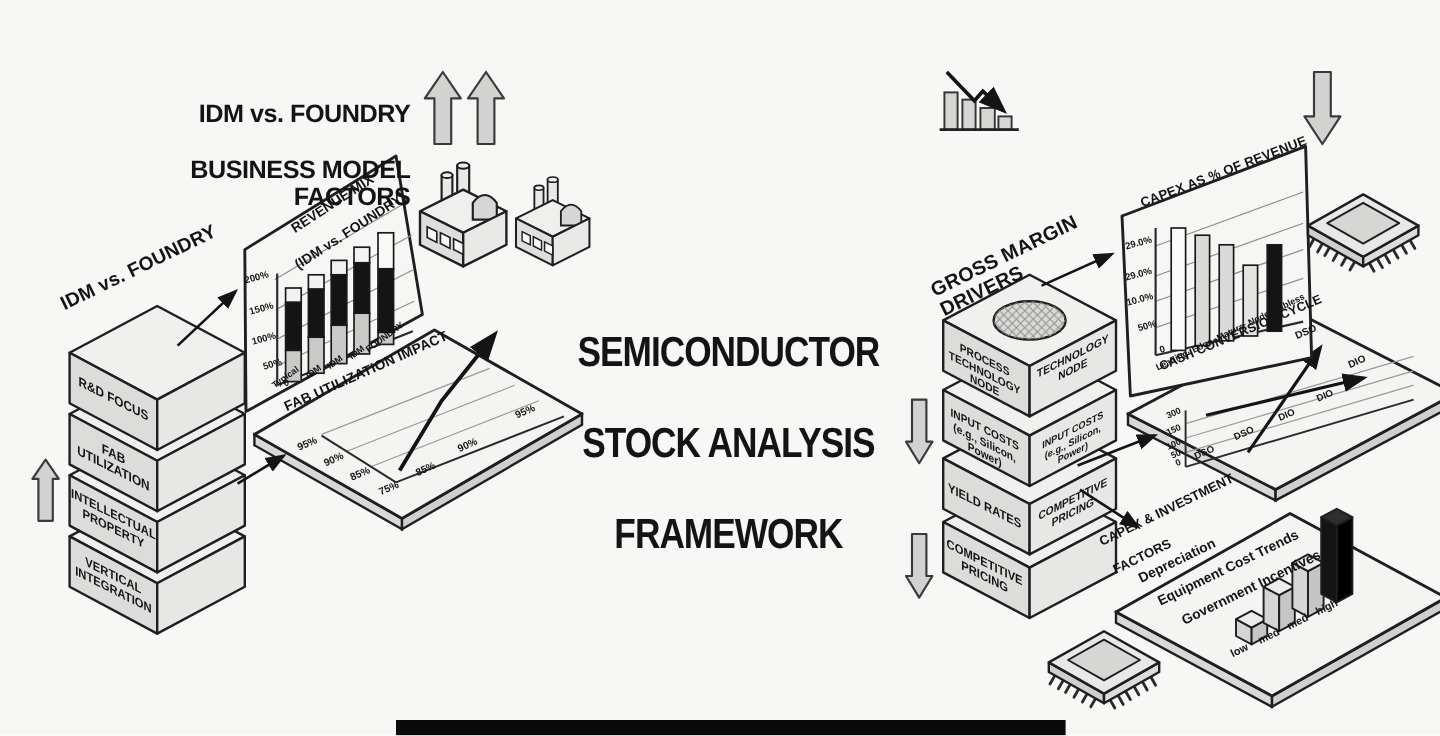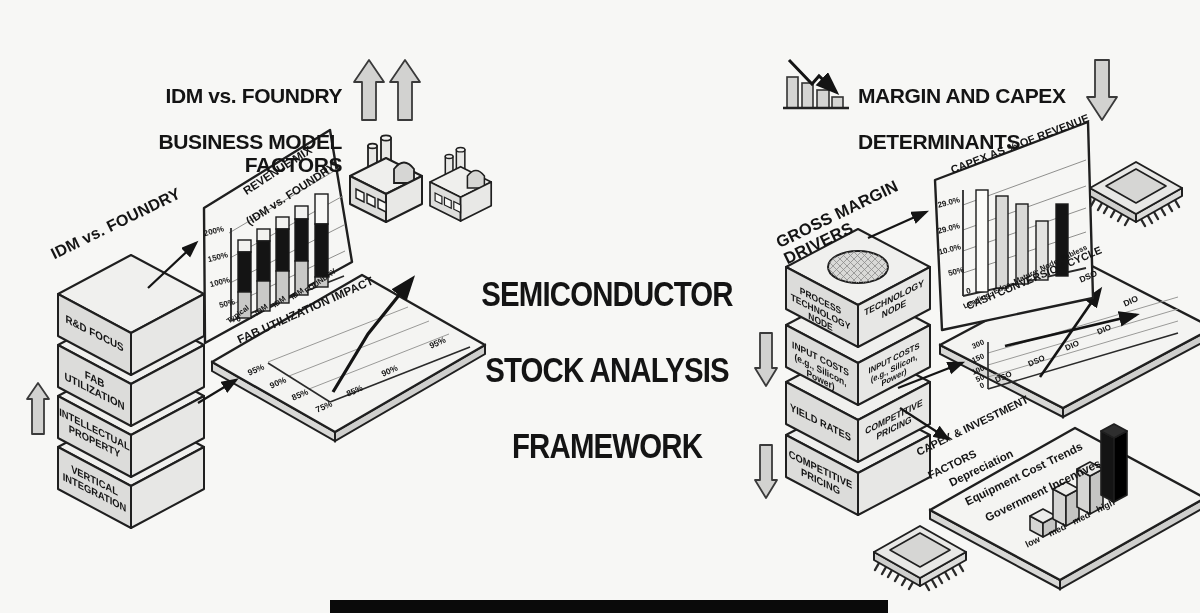--- a/index.html
+++ b/index.html
@@ -221,24 +221,20 @@
   </g>
 
   <rect x="330" y="600" width="558" height="13" fill="#0a0a0a"></rect>
 </svg>
 
 <div class="t b" style="left:70px;top:61px;width:272px;text-align:right;font-size:21px;line-height:23px;letter-spacing:-0.4px;">
   <div>IDM vs. FOUNDRY</div>
   <div>BUSINESS MODEL FACTORS</div>
 </div>
 
-<div class="t b" style="left:858px;top:61px;width:270px;font-size:21px;line-height:23px;letter-spacing:-0.4px;">
-  <div>MARGIN AND CAPEX</div>
-  <div>DETERMINANTS</div>
-</div>
 
 <div class="t b" style="left:450px;top:237px;width:314px;text-align:center;font-size:35px;line-height:38px;letter-spacing:-1px;transform:scaleX(0.84);transform-origin:50% 0;">
   <div>SEMICONDUCTOR</div>
   <div>STOCK ANALYSIS</div>
   <div>FRAMEWORK</div>
 </div>
 
 <div class="t b" style="left:52px;top:246px;width:150px;font-size:16px;transform:rotate(-26deg);transform-origin:0 50%;letter-spacing:0.2px;">IDM vs. FOUNDRY</div>
 <div class="t b" style="left:781px;top:233px;width:200px;font-size:16.5px;transform:rotate(-26deg);transform-origin:0 50%;letter-spacing:0.2px;">GROSS MARGIN DRIVERS</div>
 

